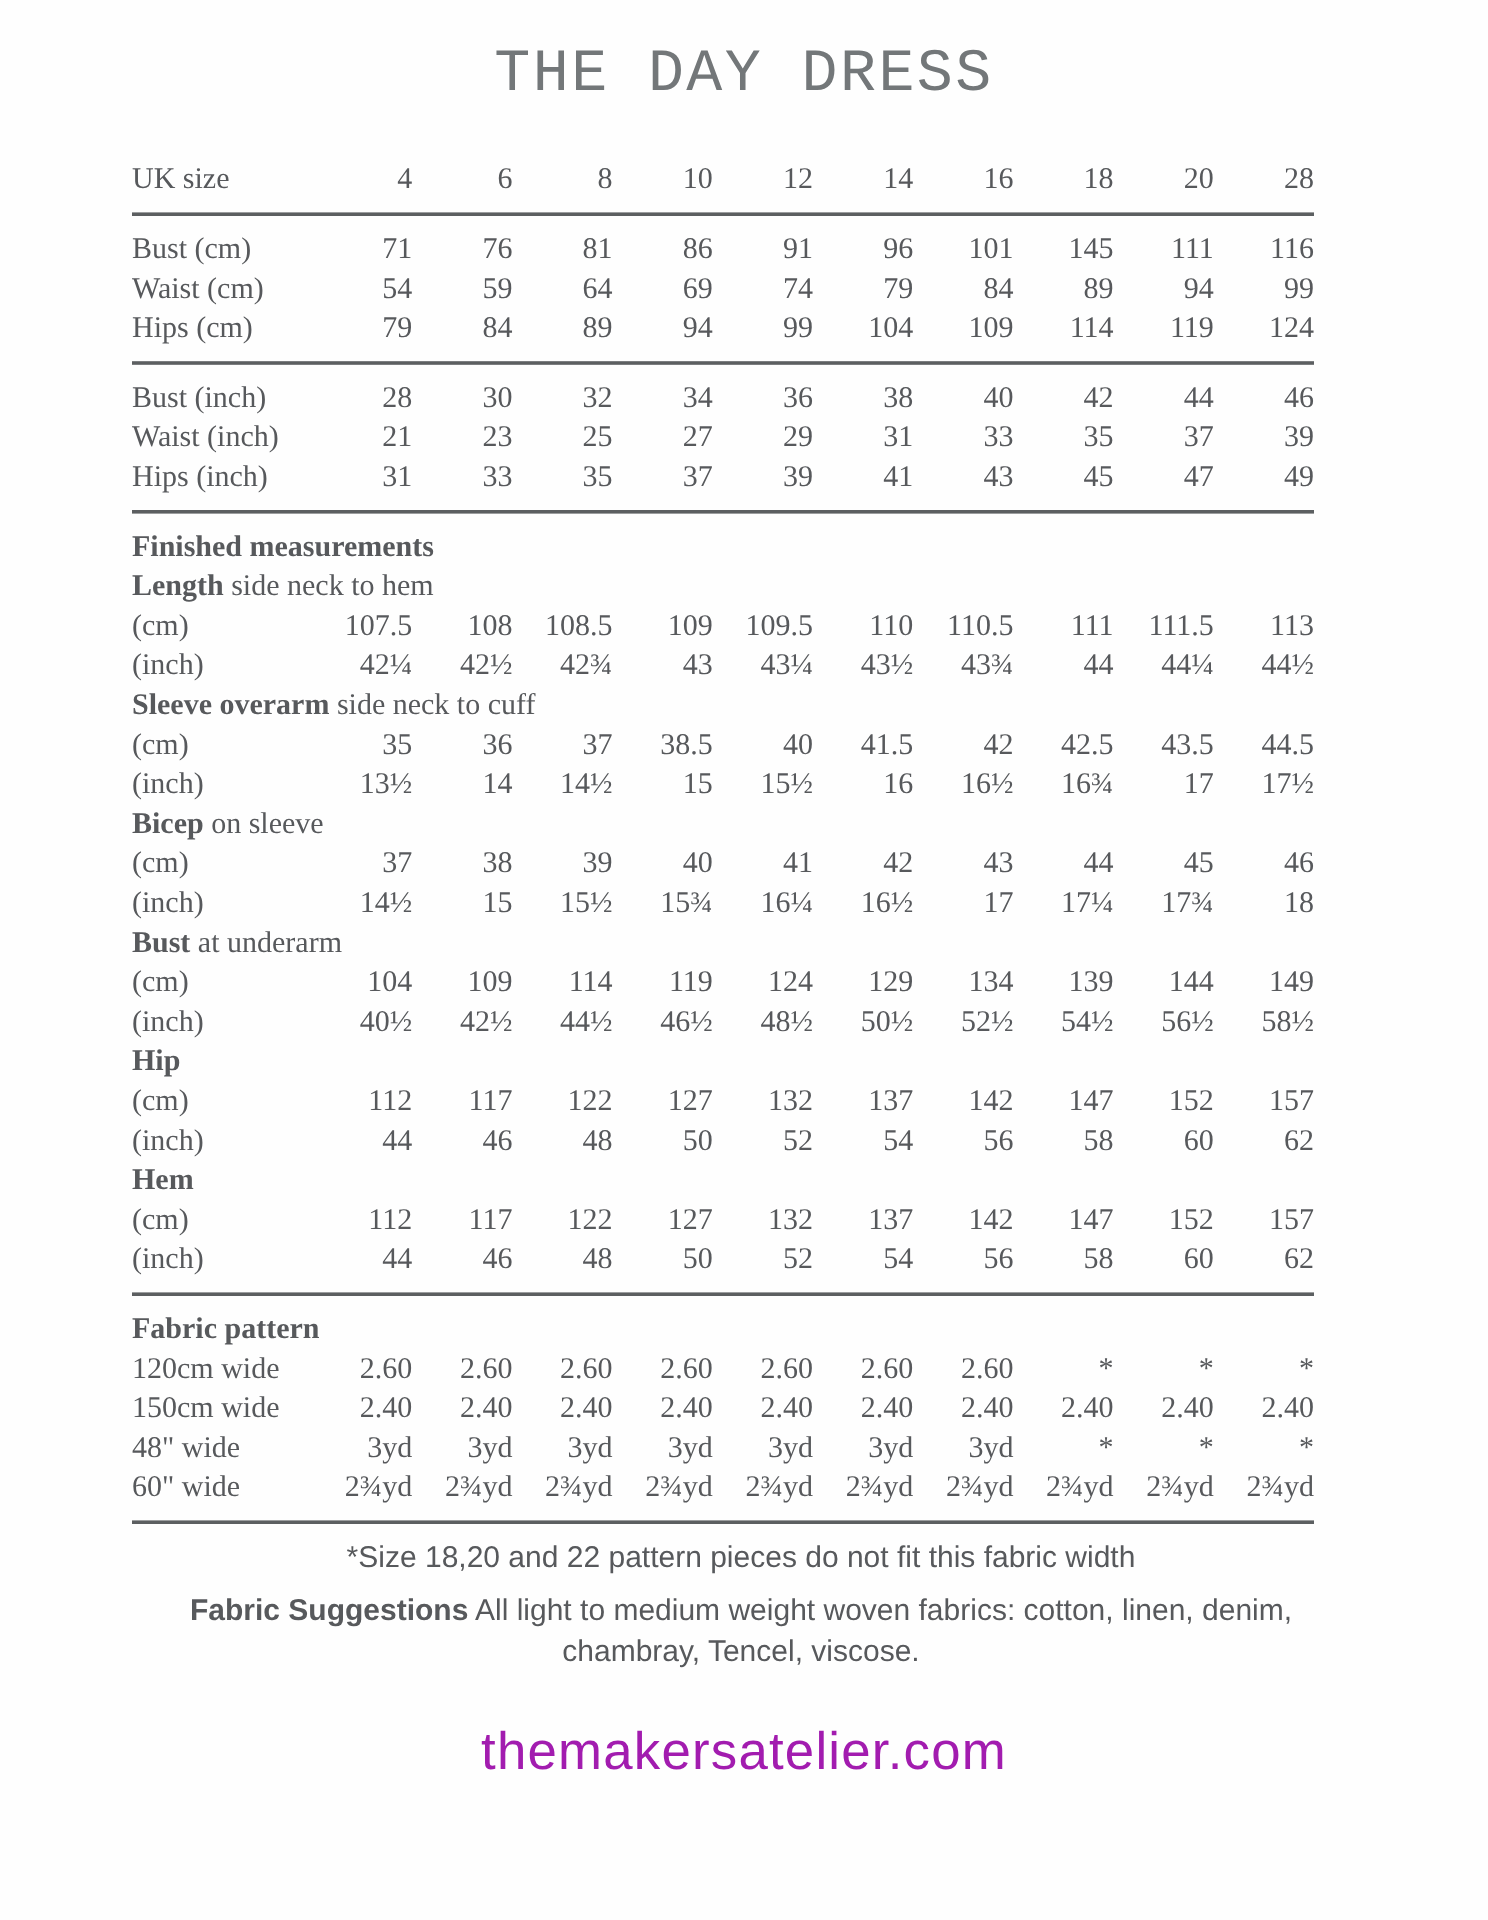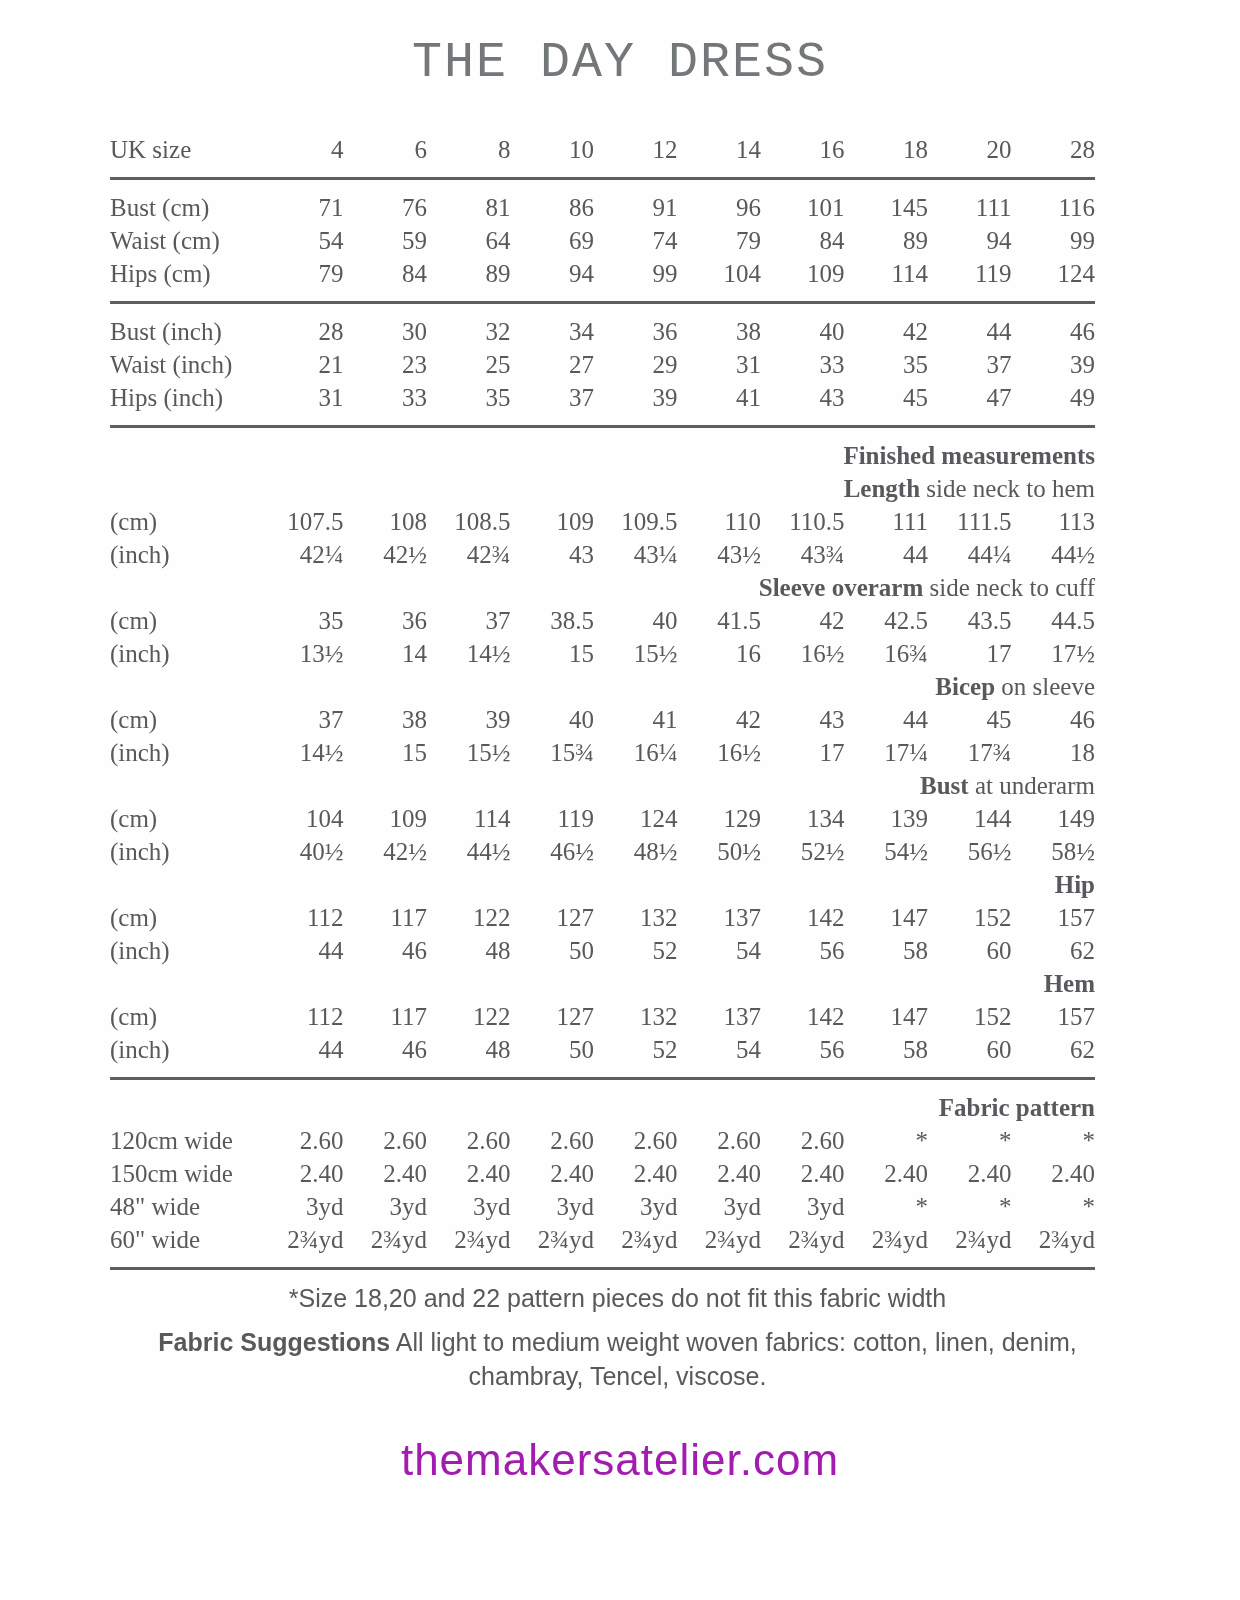--- a/index.html
+++ b/index.html
@@ -21,21 +21,21 @@
   }
   .size-table {
     width:985px;
     margin:42px 0 0 110px;
     font-size:25px;
     font-family:Liberation Serif, serif;
   }
   .t-row { display:flex; height:33px; line-height:33px; }
   .t-label { width:150px; white-space:nowrap; }
   .t-cell { flex:1; text-align:right; white-space:nowrap; }
-  .t-heading { height:33px; line-height:33px; white-space:nowrap;text-align:right; }
+  .t-heading { height:33px; line-height:33px; white-space:nowrap; }
   .b { font-weight:bold; }
   .rule { height:3px; background:#5c5f61; margin:11px 0; }
   .notes {
     width:1015px;
     margin:4px 0 0 110px;
     font-size:25px;
     line-height:34px;
     text-align:center;
   }
   .note { margin-top:10px; }

